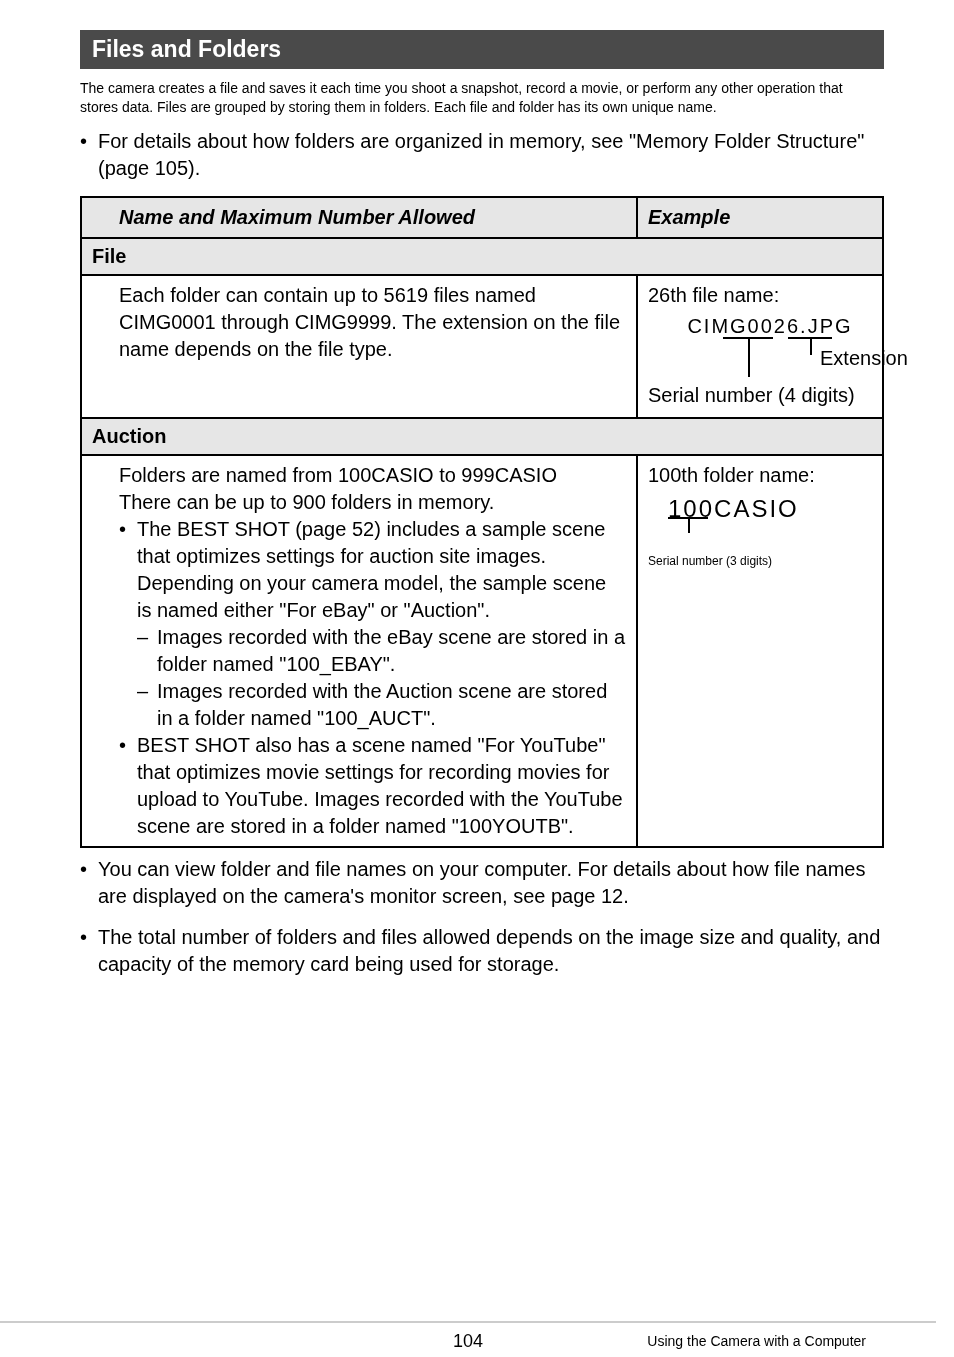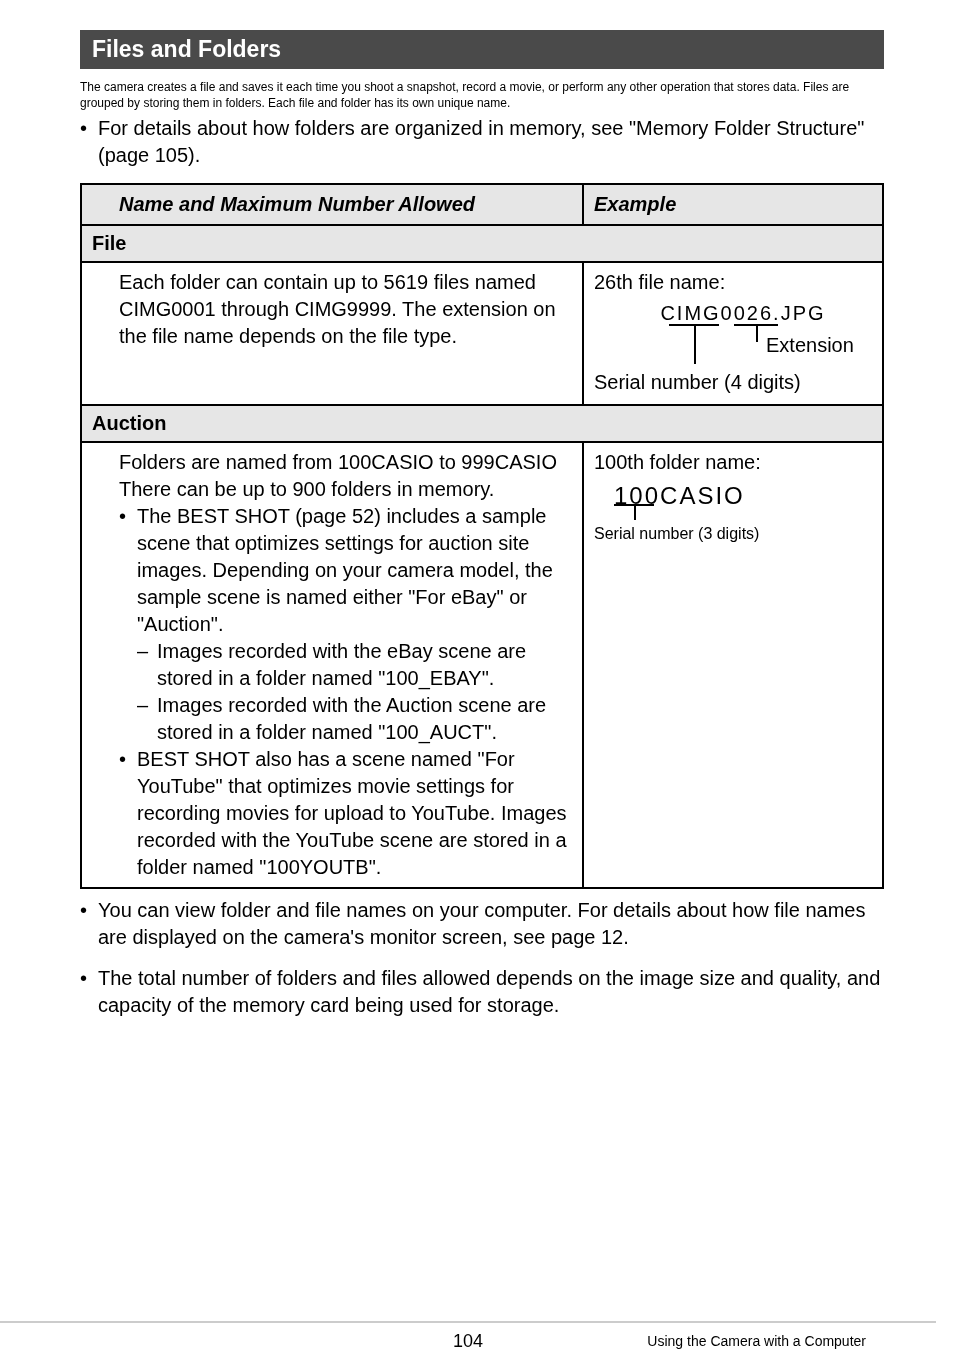--- a/index.html
+++ b/index.html
@@ -20,23 +20,23 @@
     }
     .section-header {
       background: #4a4a4a;
       color: #ffffff;
       font-weight: bold;
       font-size: 23px;
       padding: 6px 12px;
       margin-bottom: 10px;
     }
     .intro-text {
-      font-size: 12px;
+      font-size: 14px;
       line-height: 1.35;
-      margin-bottom: 4px;
+      margin-bottom: 11px;
     }
     .bullet-row {
       display: flex;
       font-size: 20px;
       line-height: 1.35;
       margin-bottom: 14px;
     }
     .bullet-row .bullet {
       width: 18px;
       flex-shrink: 0;
@@ -80,21 +80,21 @@
     }
     .nested-dash {
       display: flex;
       margin-left: 18px;
     }
     .nested-dash .dash {
       width: 20px;
       flex-shrink: 0;
     }
     .example-cell {
-      width: 300px;
+      width: 246px;
     }
     .filename-diagram {
       position: relative;
       padding-top: 4px;
       padding-bottom: 2px;
     }
     .filename-text {
       font-family: Arial, sans-serif;
       letter-spacing: 2px;
       font-size: 20px;
@@ -163,22 +163,22 @@
     }
     .folder-connector {
       position: absolute;
       top: 28px;
       left: 40px;
       width: 2px;
       height: 16px;
       background: #000;
     }
     .folder-serial {
-      margin-top: 10px;
-      font-size: 16px;
+      margin-top: 28px;
+      font-size: 12px;
     }
     .post-notes {
       margin-top: 8px;
     }
     .footer {
       position: absolute;
       bottom: 28px;
       left: 0;
       right: 18px;
       border-top: 2px solid #ccc;

